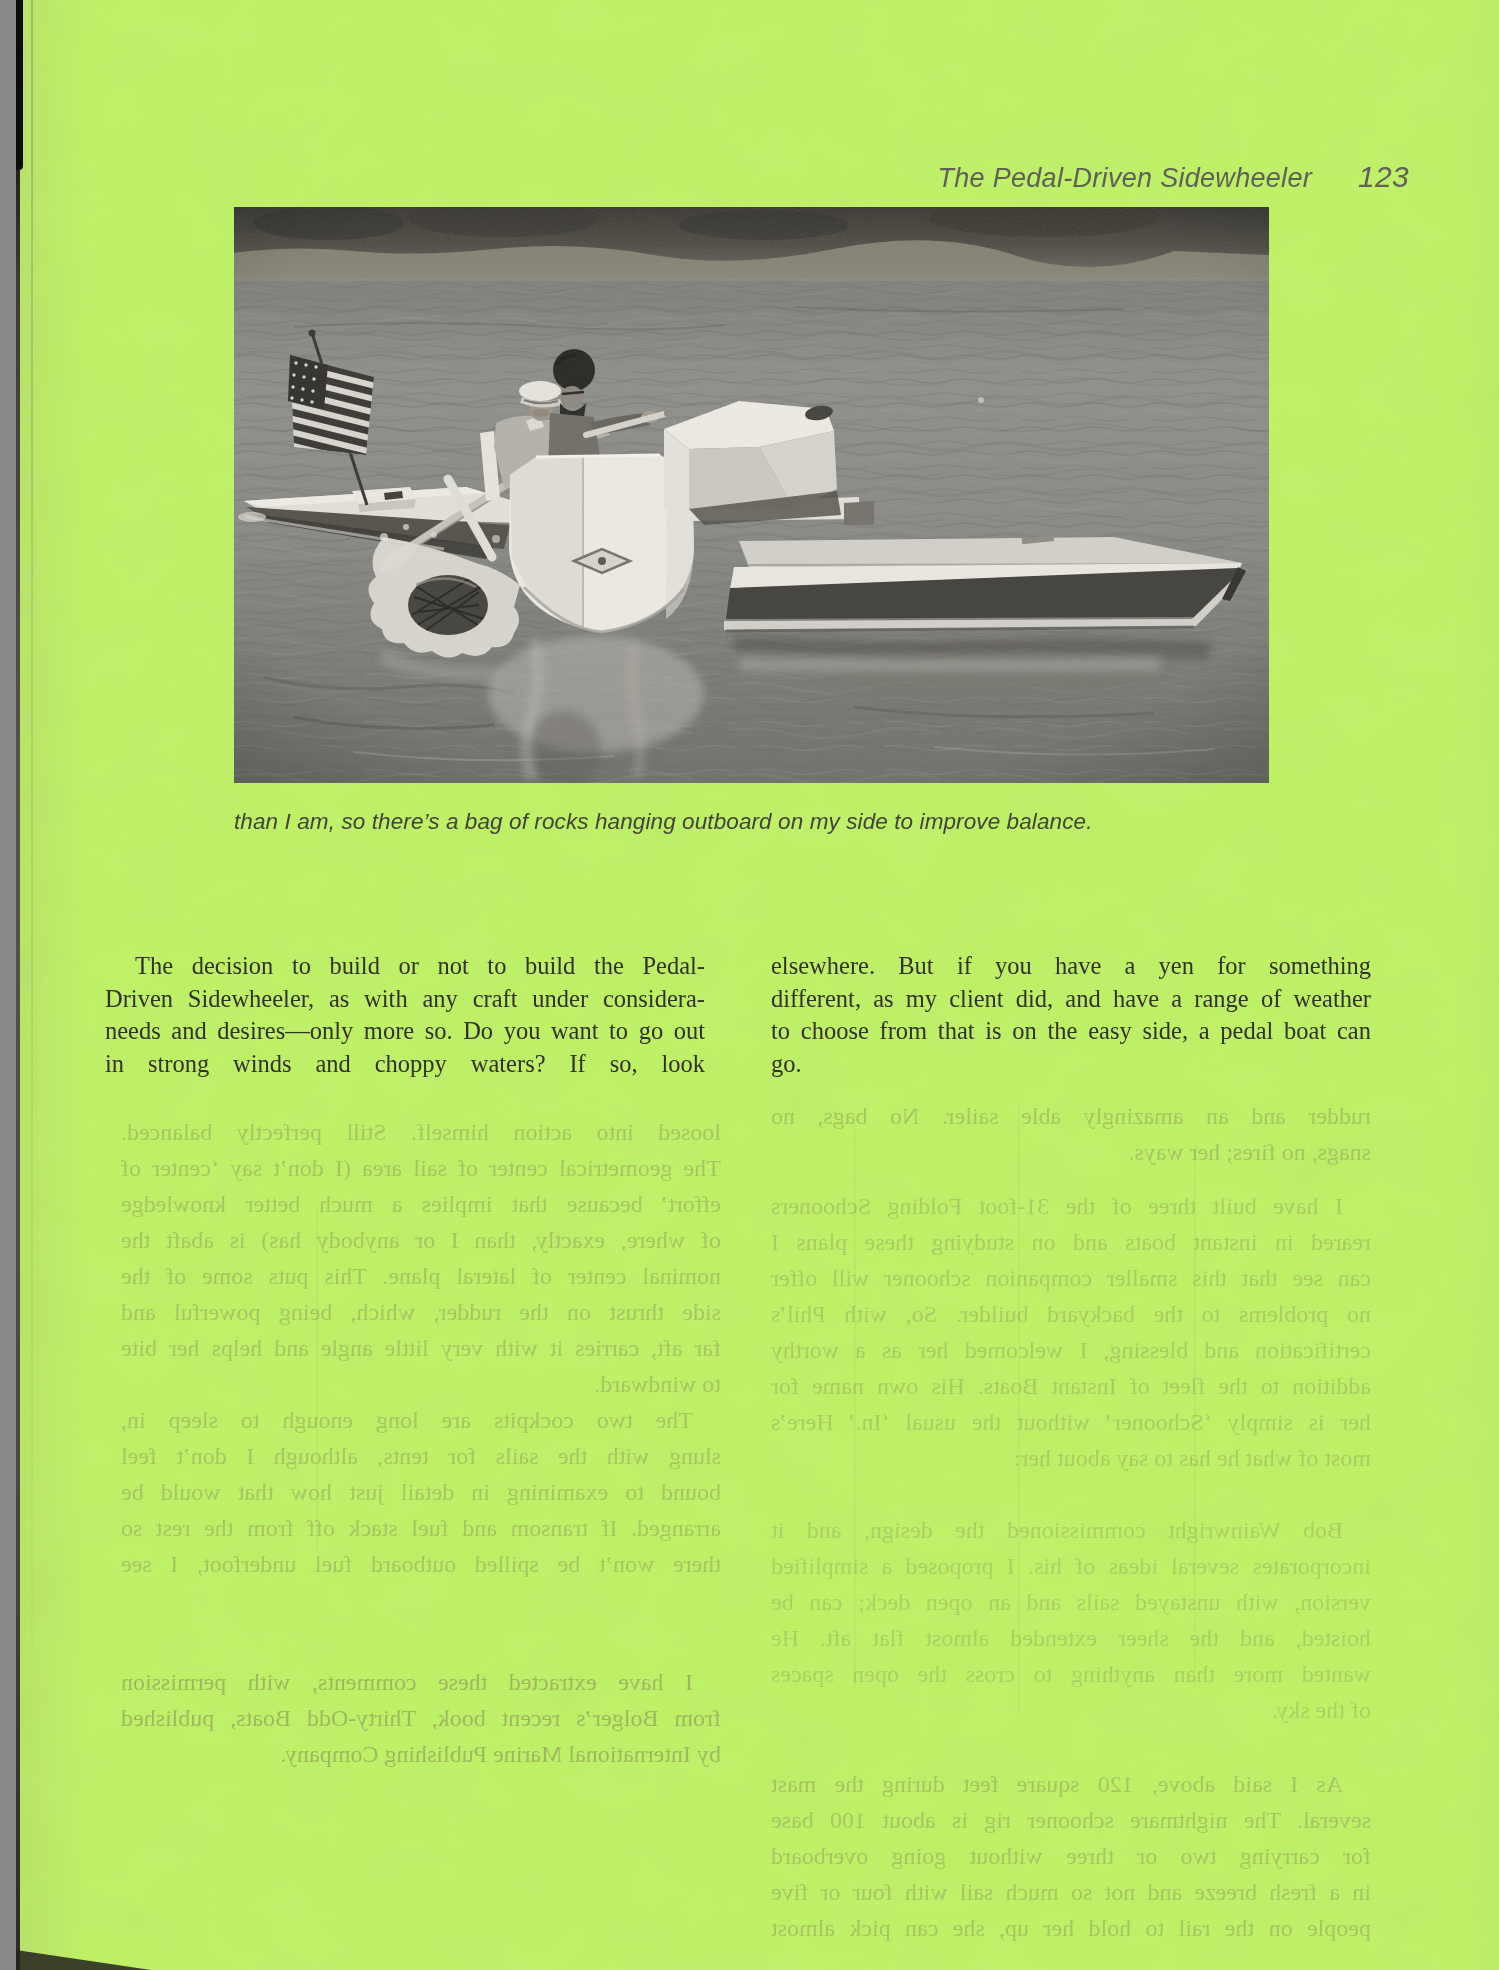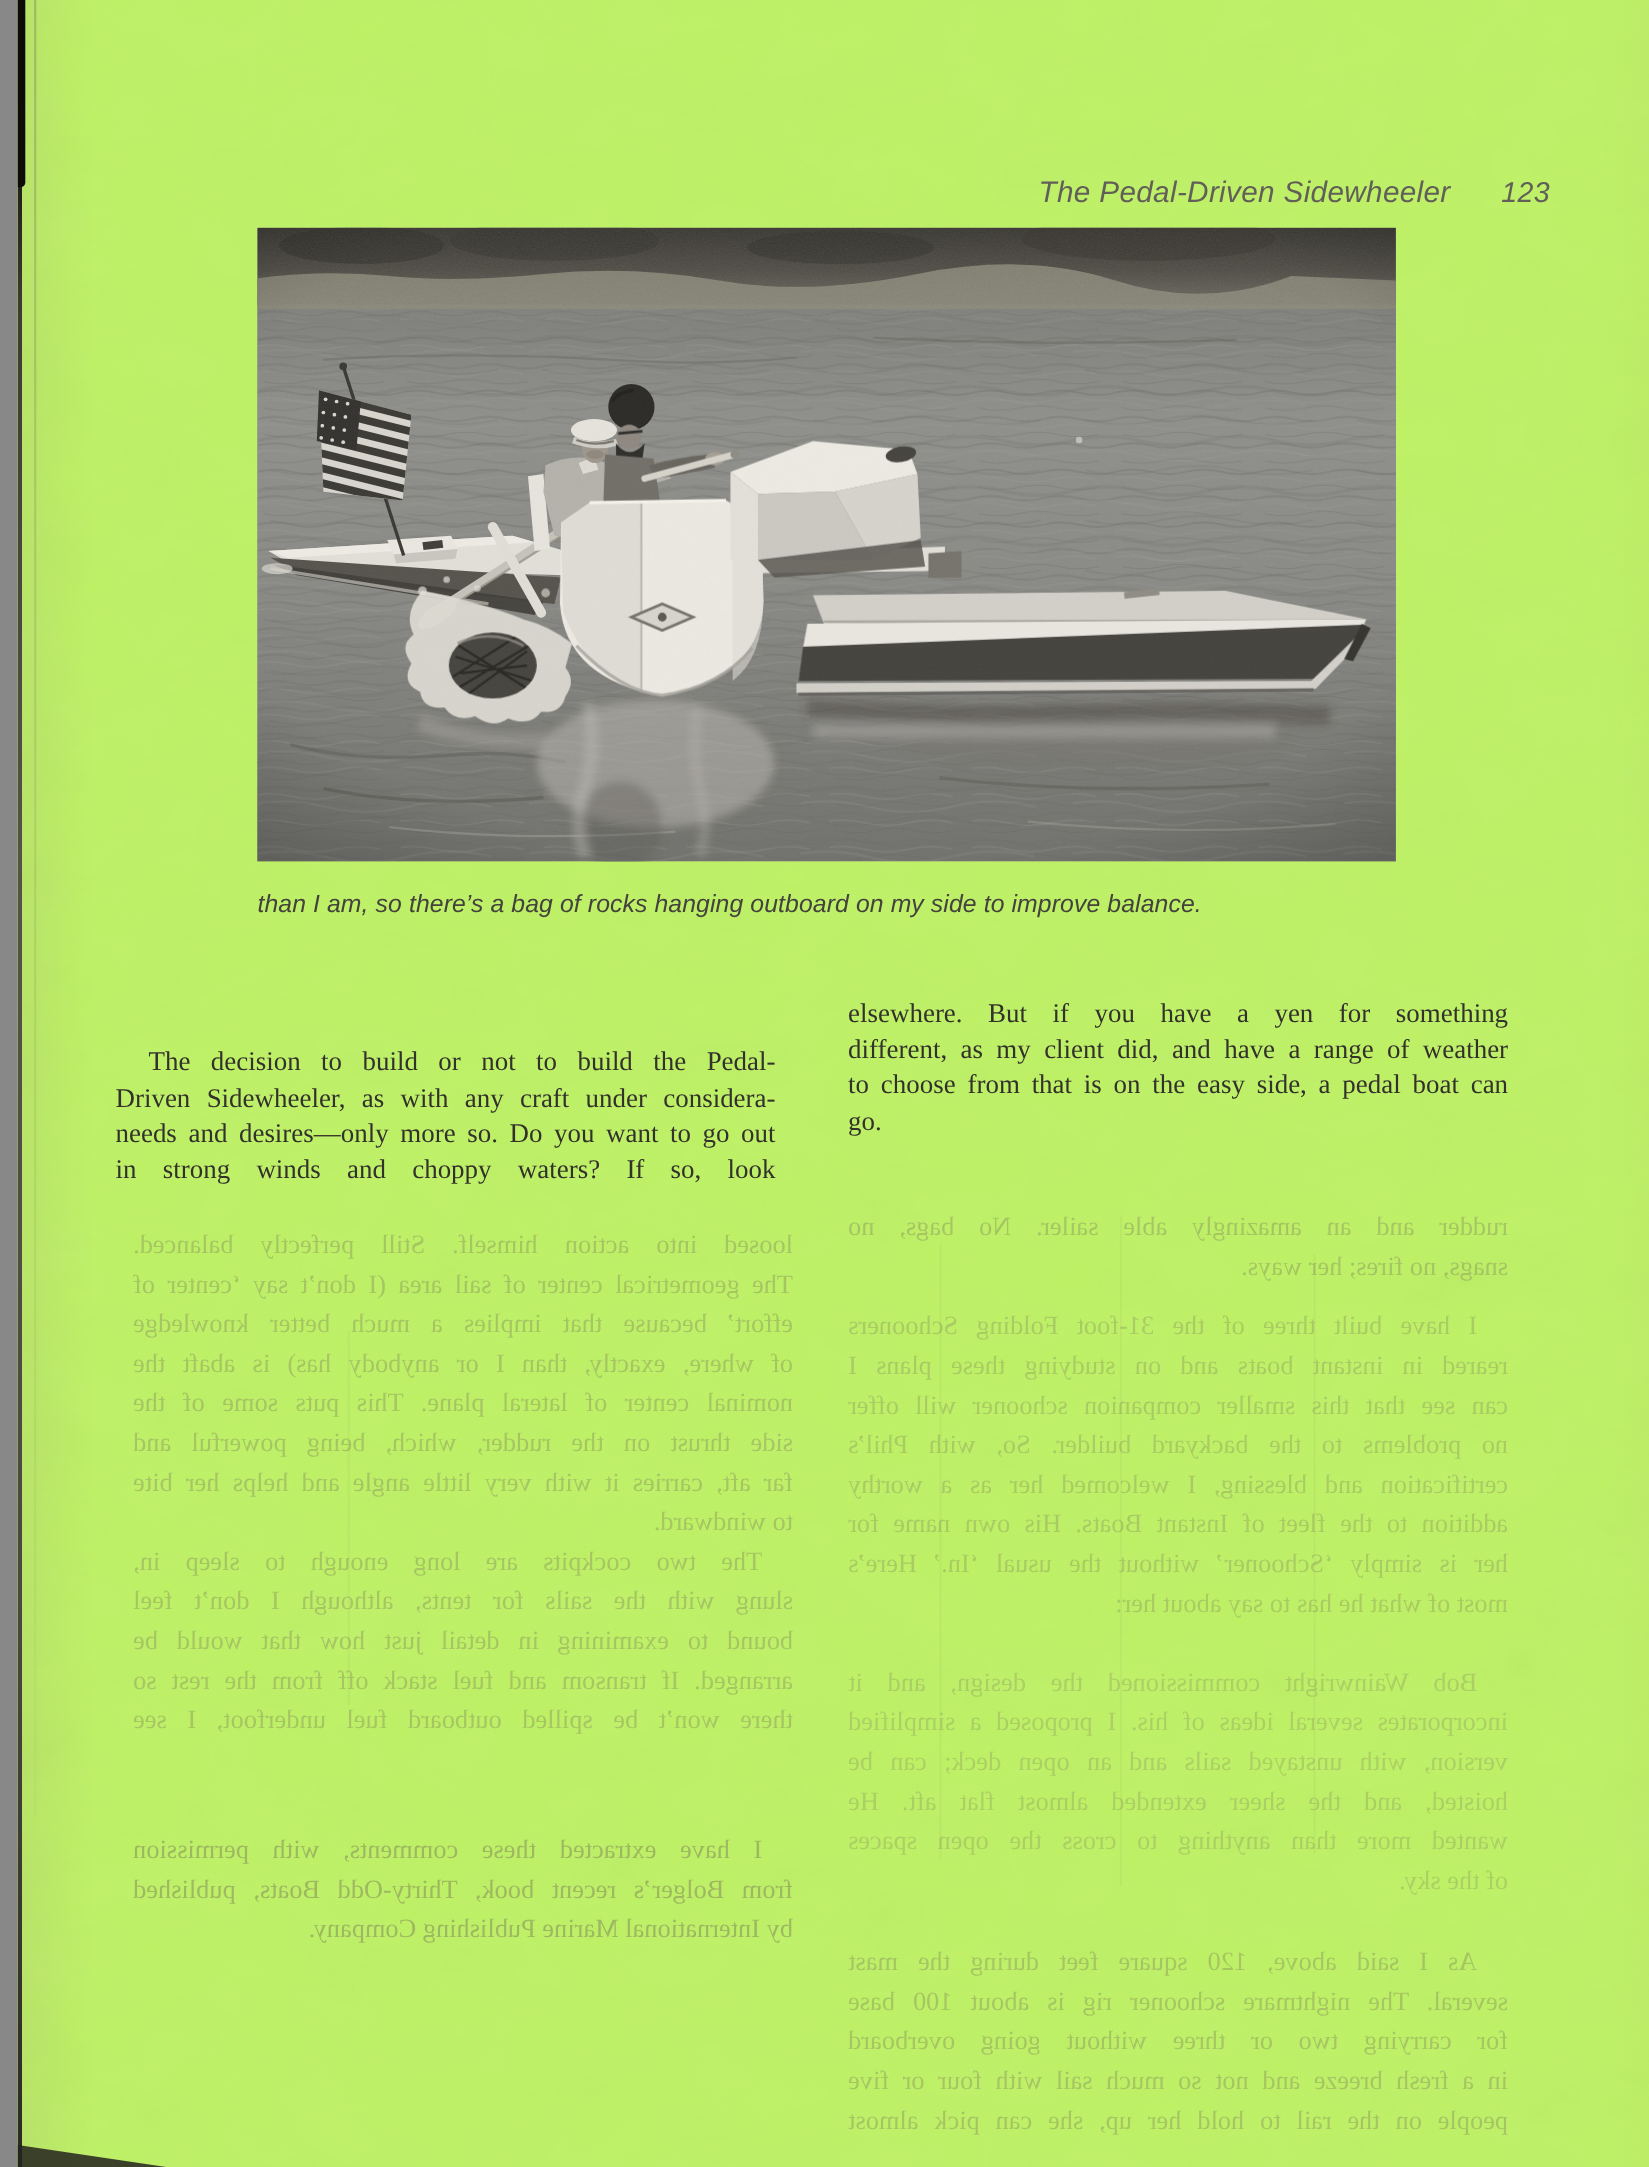--- a/index.html
+++ b/index.html
@@ -13,21 +13,21 @@
   .crease{position:absolute;left:15px;top:0;width:2px;height:1650px;
       background:linear-gradient(180deg,rgba(110,104,92,.35),rgba(110,104,92,.18) 40%,rgba(110,104,92,.04));}
   .corner-wedge{position:absolute;left:0;bottom:0;width:0;height:0;
       border-bottom:20px solid #24231f;border-right:135px solid transparent;opacity:.85;}
   .right-smudge{position:absolute;left:1483px;top:1446px;width:14px;height:30px;
       background:radial-gradient(ellipse at center,rgba(90,88,80,.45),rgba(90,88,80,0) 70%);}
 
   .header{position:absolute;left:0;top:160px;width:1393px;display:flex;justify-content:flex-end;
       align-items:baseline;gap:46px;font-family:"Liberation Sans",sans-serif;font-style:italic;
       font-size:27px;color:#615f58;letter-spacing:.3px;}
-  .header .num{font-size:26px;}
+  .header .num{font-size:30px;}
 
   .photo{position:absolute;left:218px;top:207px;width:1035px;height:576px;background:#8a8a86;}
   .photo svg{display:block;}
 
   .caption{position:absolute;left:218px;top:806px;width:1090px;
       font-family:"Liberation Sans",sans-serif;font-style:italic;font-size:22.5px;
       line-height:31px;color:#44423c;letter-spacing:.1px;}
 
   .bodycol{position:absolute;width:600px;font-size:24.5px;line-height:32.5px;color:#33312b;}
   .bodycol .bl{text-align:justify;text-align-last:justify;height:32.5px;white-space:nowrap_off;}
@@ -301,21 +301,21 @@
     <div>than I am, so there’s a bag of rocks hanging outboard on my side to improve balance.</div>
   </div>
 
   <div class="bodycol" style="left:89px;top:950px;">
     <div class="bl indent">The decision to build or not to build the Pedal-</div>
     <div class="bl">Driven Sidewheeler, as with any craft under considera-</div>
     <div class="bl">needs and desires—only more so. Do you want to go out</div>
     <div class="bl">in strong winds and choppy waters? If so, look</div>
   </div>
 
-  <div class="bodycol" style="left:755px;top:906px;">
+  <div class="bodycol" style="left:755px;top:950px;">
     <div class="bl">elsewhere. But if you have a yen for something</div>
     <div class="bl">different, as my client did, and have a range of weather</div>
     <div class="bl">to choose from that is on the easy side, a pedal boat can</div>
     <div class="bl end">go.</div>
   </div>
 
   <div class="ghost g-30" style="left:105px;top:1114px;">
     <div class="gl">loosed into action himself. Still perfectly balanced.</div>
     <div class="gl">The geometrical center of sail area (I don’t say ‘center of</div>
     <div class="gl">effort’ because that implies a much better knowledge</div>

